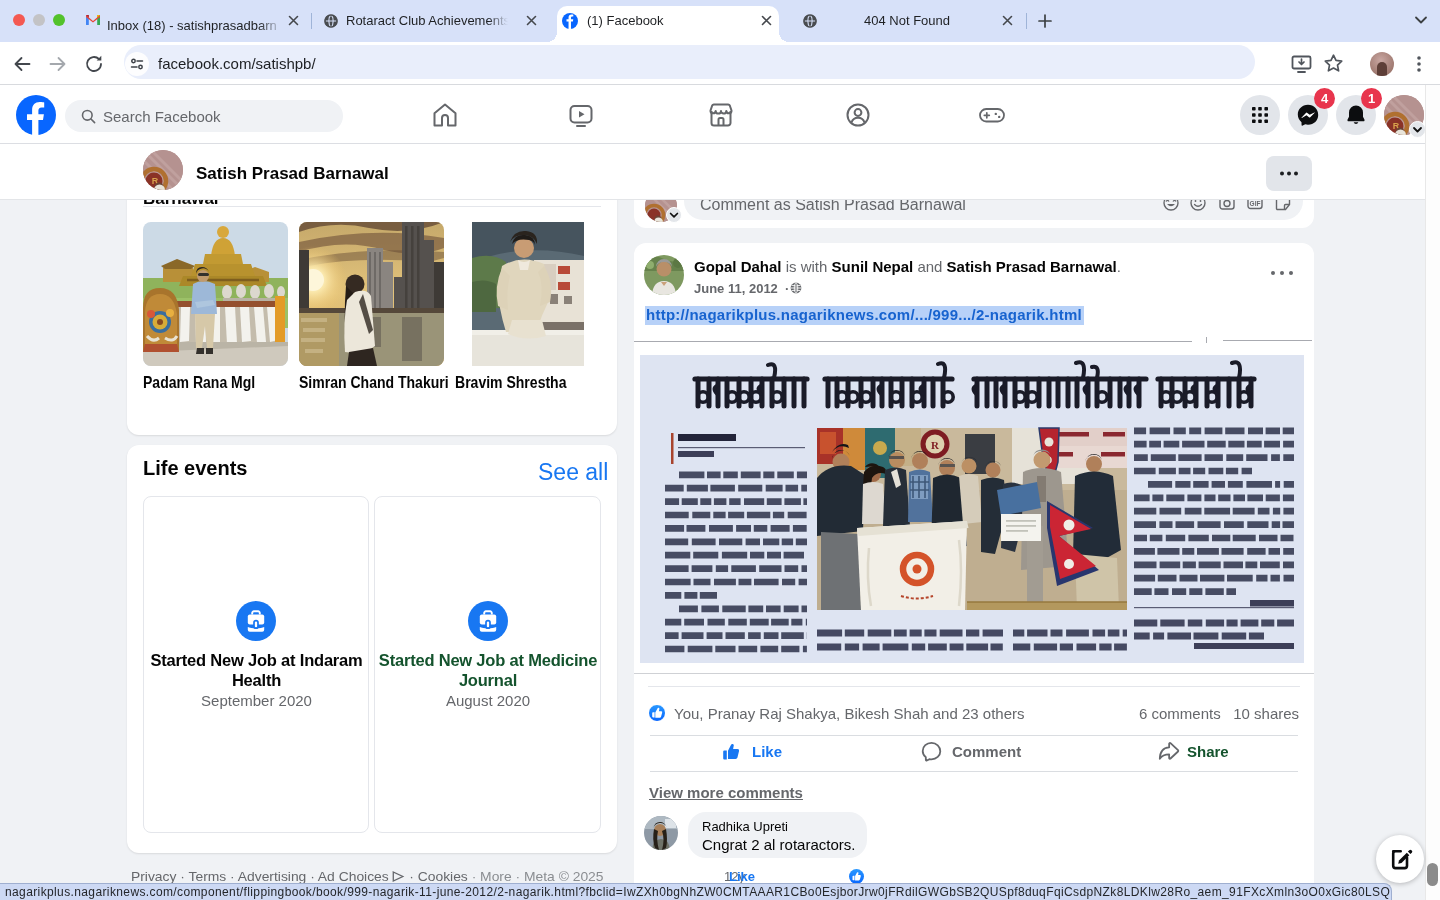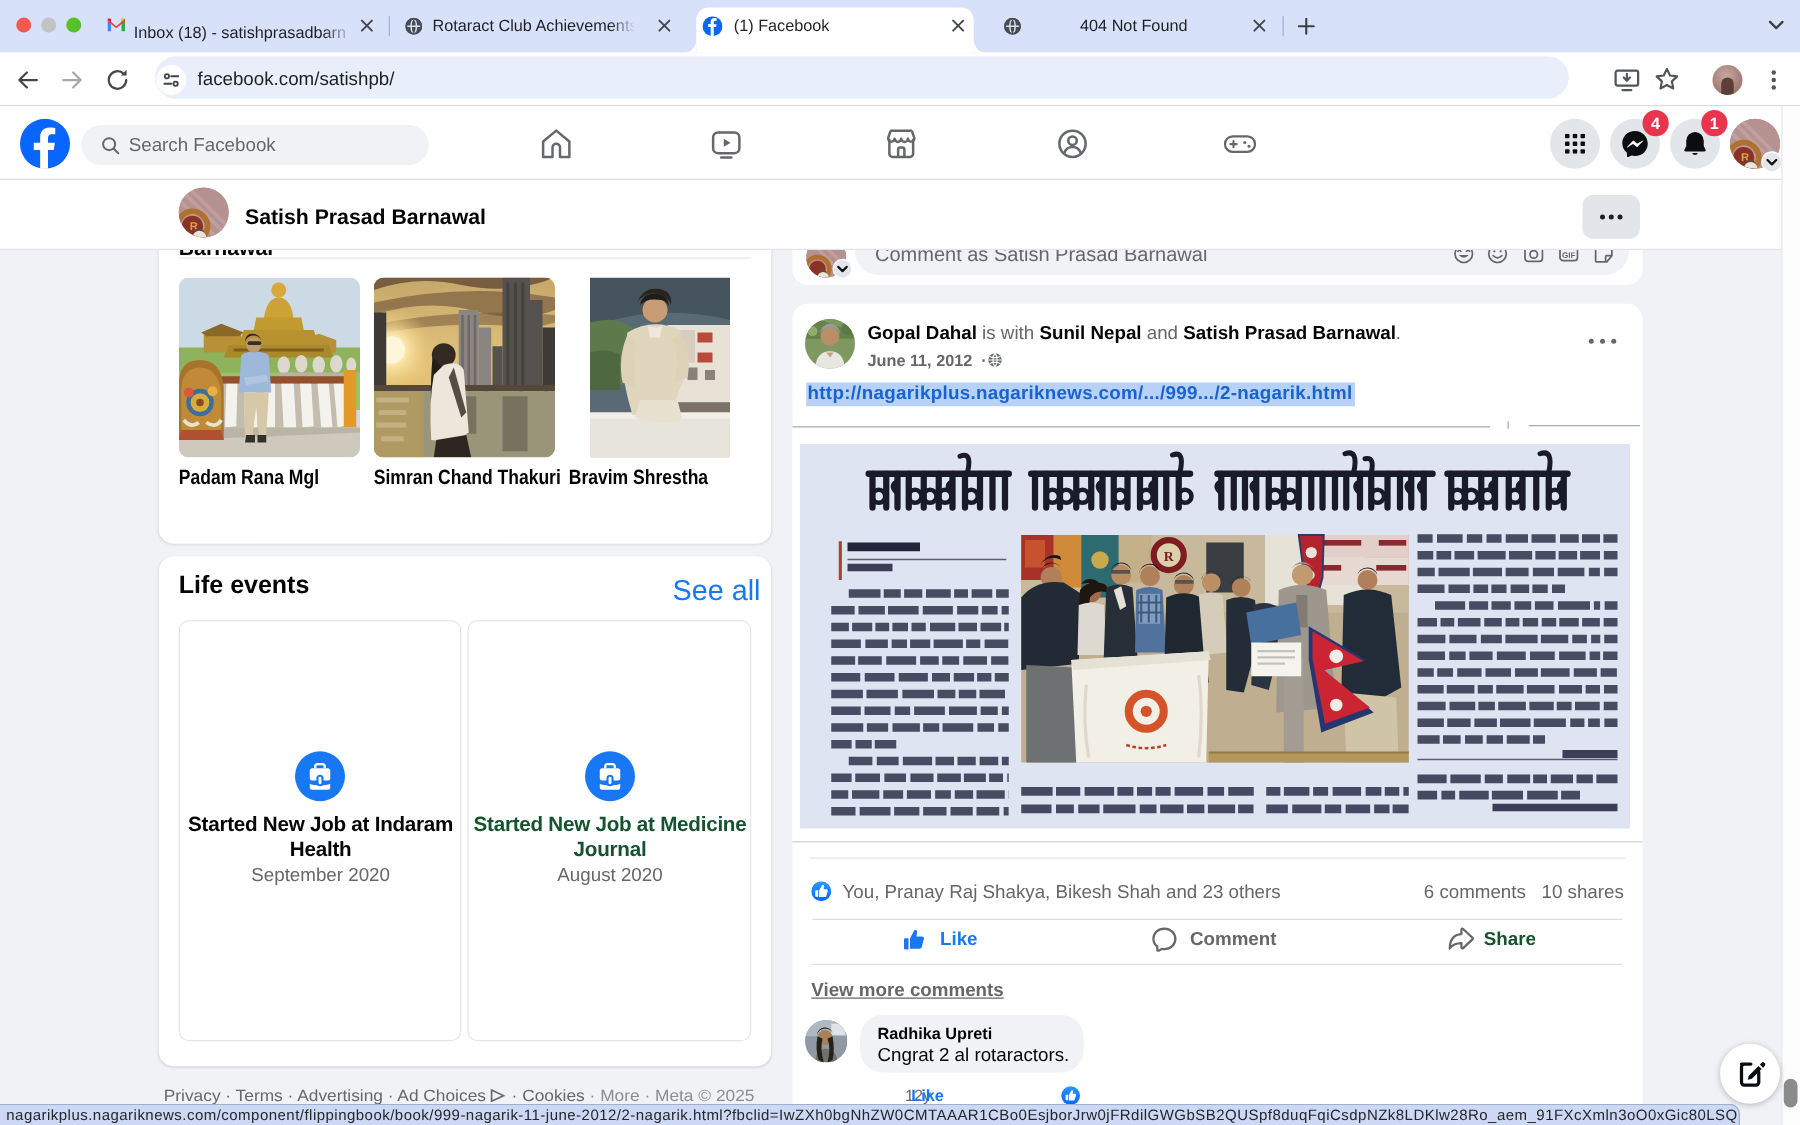--- a/index.html
+++ b/index.html
@@ -736,21 +736,21 @@
       <rect y="0" width="34" height="13" fill="#aeb9c2"></rect>
       <rect x="21" y="3" width="11" height="9" fill="#dde3e8"></rect>
       <circle cx="16" cy="14" r="6" fill="#a8805a"></circle>
       <path d="M9.5 12 a7 7 0 0 1 13 -1 q-2 -5 -6.5 -5 q-5.5 0 -6.5 6 Z" fill="#262018"></path>
       <path d="M8 34 q1 -11 9 -11 q8 0 9 11 Z" fill="#6e7268"></path>
       <path d="M10 13 q-2 11 1 19 l4 2 q-3 -11 -1 -19 Z" fill="#262018"></path>
       <path d="M22 13 q2 11 0 19 l-4 2 q3 -11 0 -19 Z" fill="#262018"></path>
     </svg>
 </div>
 <div class="abs" style="left:688px;top:812px;width:179px;height:46px;border-radius:18px;background:#f0f2f5;"></div>
-<div class="abs" style="left:702px;top:819px;font-size:13px;font-weight:700;color:#050505;">Radhika Upreti</div>
+<div class="abs" style="left:702px;top:819px;font-size:13px;font-weight:400;color:#050505;">Radhika Upreti</div>
 <div class="abs" style="left:702px;top:836px;font-size:15px;color:#050505;">Cngrat 2 al rotaractors.</div>
 <div class="abs" style="left:724px;top:869px;font-size:13px;color:#65676b;">12y</div>
 <div class="abs" style="left:729px;top:869px;font-size:13px;font-weight:600;color:#1877f2;">Like</div>
 <div class="abs" style="left:849px;top:869px;width:15px;height:15px;border-radius:50%;background:linear-gradient(#2998ff,#0866ff);">
 <svg width="15" height="15" viewBox="0 0 18 18">
       <path d="M5 8.2 h1.6 v5.2 H5 a0.8 0.8 0 0 1 -0.8-0.8 V9 A0.8 0.8 0 0 1 5 8.2 Z M7.3 8.4 L9.6 4.2 a1 1 0 0 1 1.8 0.5 l-0.5 2.6 h2.2 a1.1 1.1 0 0 1 1.05 1.4 l-1.1 4 a1.3 1.3 0 0 1 -1.25 0.95 H7.3 Z" fill="#fff"></path>
     </svg>
 </div>
 
 <div class="abs" style="left:0;top:144px;width:1425px;height:56px;background:#fff;border-bottom:1px solid #e3e5e8;z-index:40;"></div>

